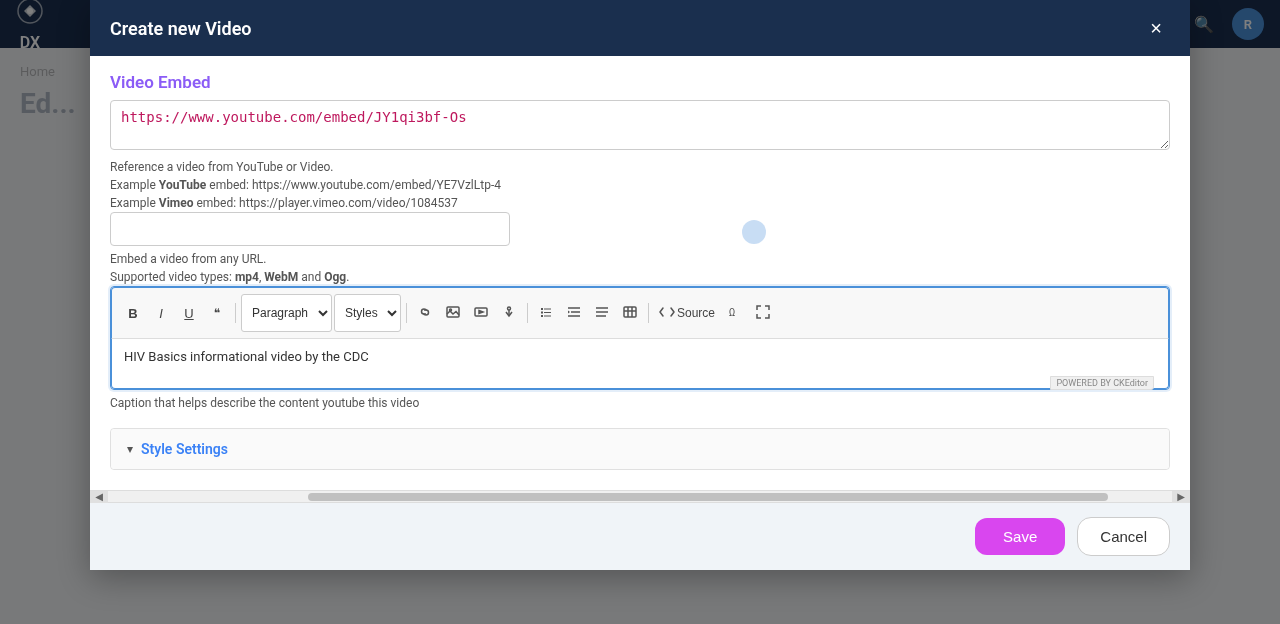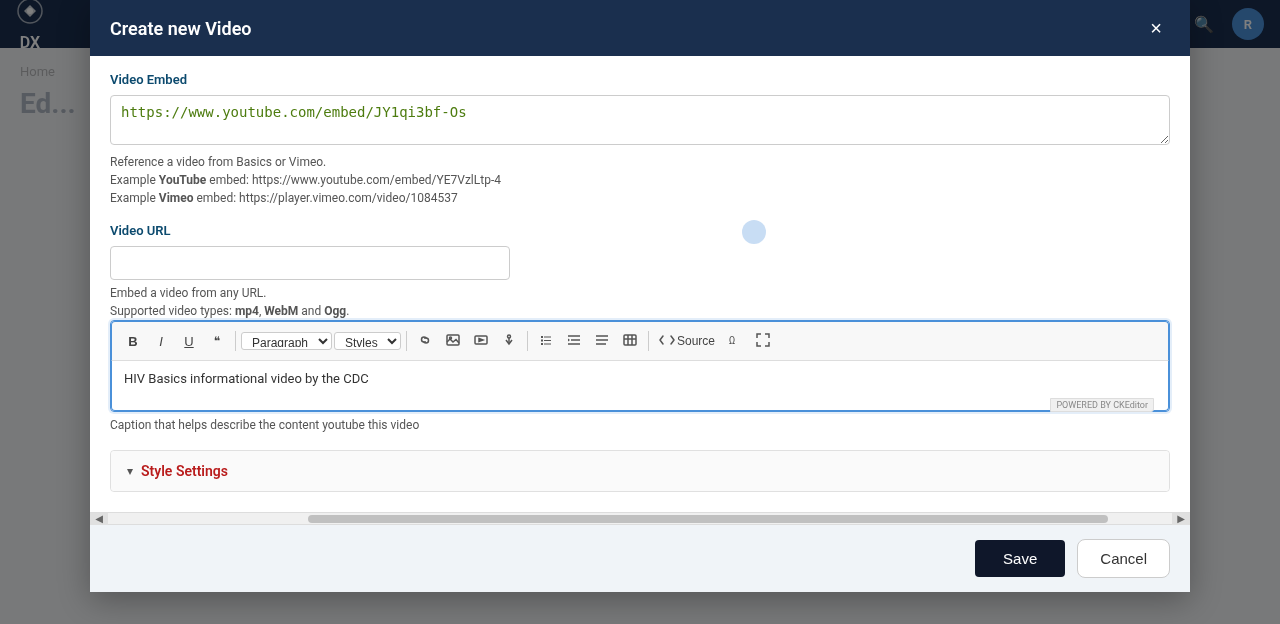--- a/index.html
+++ b/index.html
@@ -131,34 +131,34 @@
 
     
     .modal-body {
       padding: 0 20px 20px 20px;
       overflow-y: auto;
       flex: 1;
       position: relative;
     }
 
     .section-label {
-      font-size: 13px;
+      font-size: 17px;
       font-weight: 600;
-      color: #0c4a6e;
+      color: #8b5cf6;
       margin-bottom: 8px;
       margin-top: 16px;
     }
 
     .text-input {
       width: 100%;
       border: 1px solid #ccc;
       border-radius: 4px;
       padding: 8px 10px;
       font-size: 14px;
-      color: #4d7c0f;
+      color: #be185d;
       outline: none;
       background: white;
     }
 
     textarea.text-input {
       resize: vertical;
       min-height: 50px;
     }
 
     .help-text {
@@ -216,21 +216,21 @@
       margin: 0 3px;
     }
 
     .toolbar-select {
       border: 1px solid #ccc;
       border-radius: 3px;
       padding: 2px 6px;
       font-size: 12px;
       background: white;
       color: #333;
-      height: 18px;
+      height: 38px;
       cursor: pointer;
     }
 
     .caption-editor {
       border: 1px solid #ccc;
       border-top: none;
       border-radius: 0 0 4px 4px;
       padding: 10px 12px;
       min-height: 50px;
       font-size: 13px;
@@ -283,21 +283,21 @@
       align-items: center;
       gap: 8px;
       cursor: pointer;
       background: #fafafa;
       border-radius: 4px;
     }
 
     .style-settings-label {
       font-size: 14px;
       font-weight: 600;
-      color: #b91c1c;
+      color: #3b82f6;
     }
 
     .chevron-icon {
       font-size: 12px;
       color: #555;
     }
 
     
     .bottom-scrollbar {
       height: 12px;
@@ -335,36 +335,36 @@
       padding: 14px 20px;
       background: #f0f4f8;
       display: flex;
       align-items: center;
       justify-content: flex-end;
       gap: 12px;
       border-top: 1px solid #ddd;
     }
 
     .btn-save {
-      background: #0f172a;
+      background: #d946ef;
       color: white;
       border: none;
       padding: 10px 28px;
-      border-radius: 4px;
+      border-radius: 12px;
       font-size: 15px;
       font-weight: 500;
       cursor: pointer;
     }
 
     .btn-cancel {
       background: white;
       color: #333;
       border: 1px solid #ccc;
       padding: 10px 22px;
-      border-radius: 8px;
+      border-radius: 14px;
       font-size: 15px;
       cursor: pointer;
     }
 
     
     .cursor-indicator {
       position: absolute;
       width: 24px;
       height: 24px;
       background: rgba(74,144,217,0.3);
@@ -430,28 +430,27 @@
       <span class="modal-title">Create new Video</span>
       <button class="modal-close">×</button>
     </div>
 
     <div class="modal-body">
 
       <div>
         <div class="section-label">Video Embed</div>
         <textarea class="text-input" rows="2" placeholder="https://www.youtube.com/embed/JY1qi3bf-Os" style="">https://www.youtube.com/embed/JY1qi3bf-Os</textarea>
         <div class="help-text">
-          <span>Reference a video from Basics or Vimeo.</span><br>
+          <span>Reference a video from YouTube or Video.</span><br>
           <span>Example <b>YouTube</b> embed: https://www.youtube.com/embed/YE7VzlLtp-4</span><br>
           <span>Example <b>Vimeo</b> embed: https://player.vimeo.com/video/1084537</span>
         </div>
       </div>
 
       <div>
-        <div class="section-label">Video URL</div>
         <input type="text" class="text-input video-url-input" style="">
         <div class="help-text">
           <span>Embed a video from any URL.</span><br>
           <span>Supported video types: <b>mp4</b>, <b>WebM</b> and <b>Ogg</b>.</span>
         </div>
       </div>
 
       <div>
         <div class="caption-content-area">
           <div class="caption-editor-wrapper">

